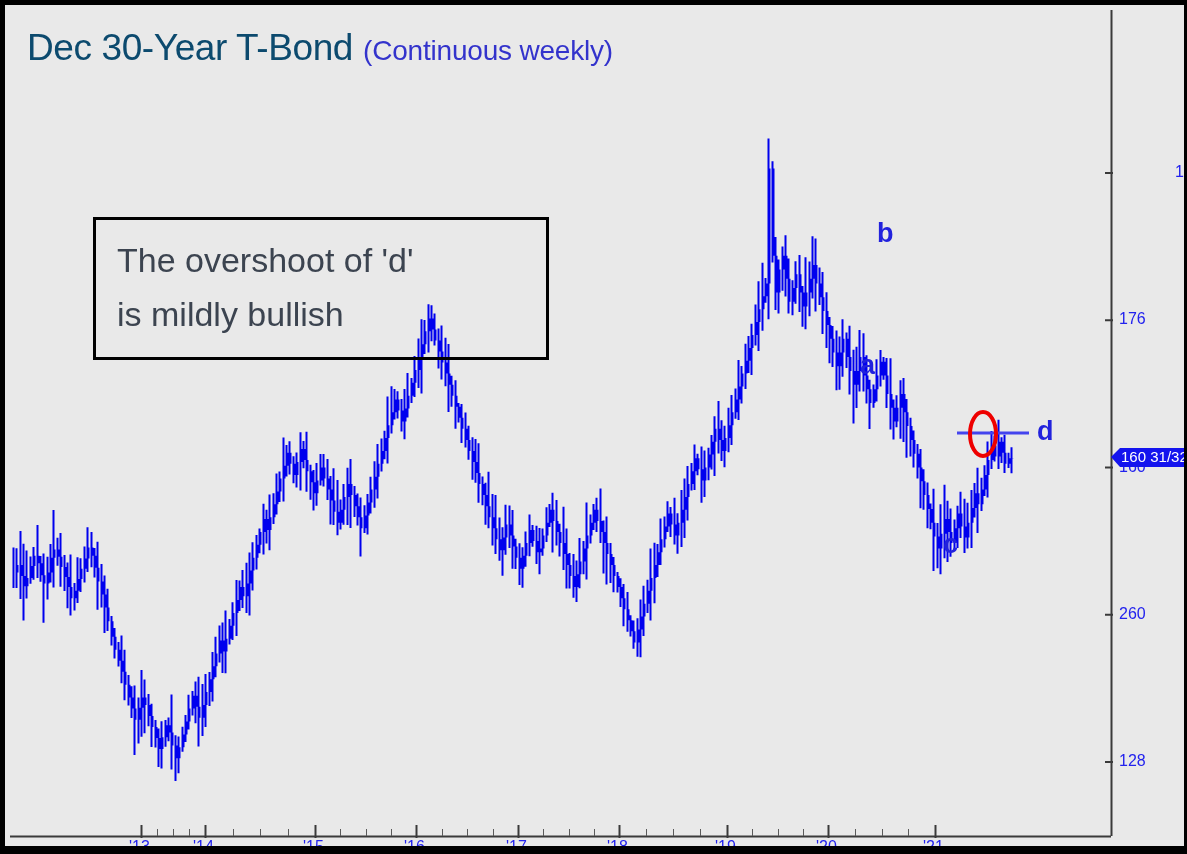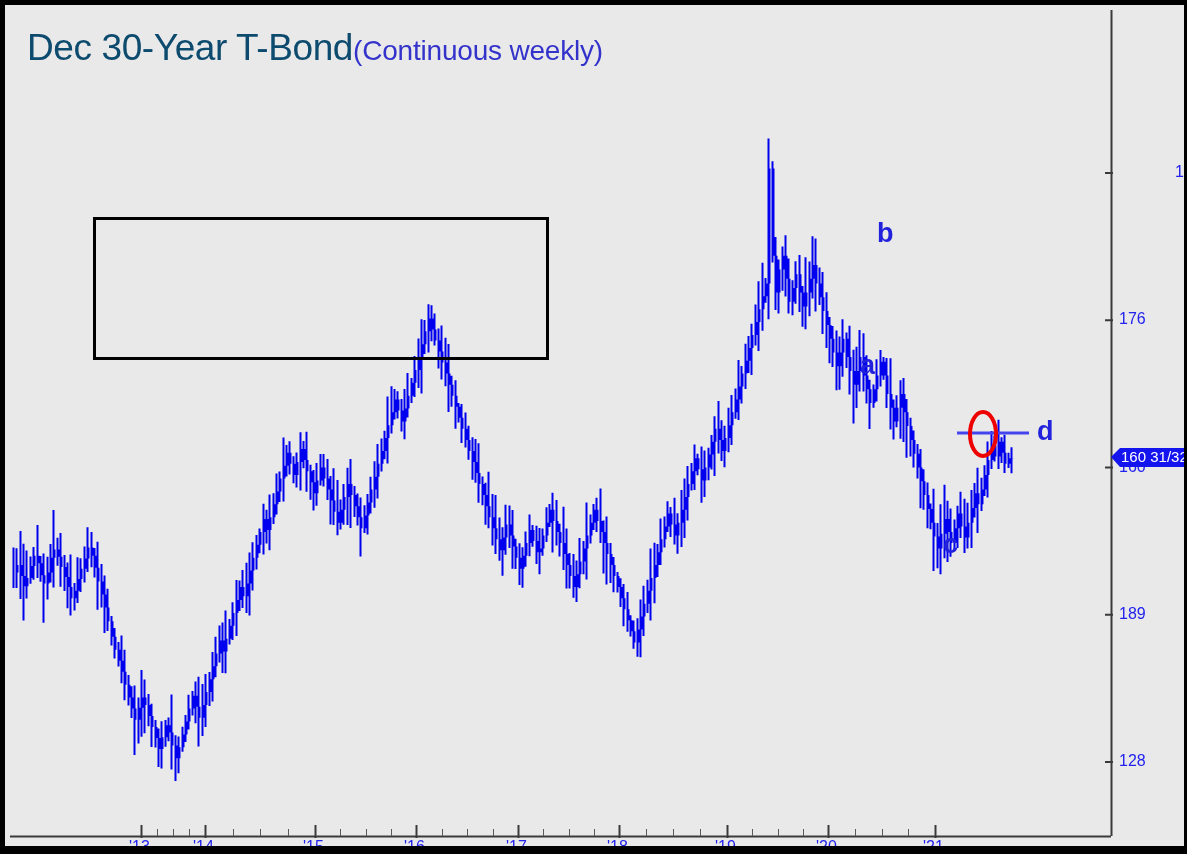--- a/index.html
+++ b/index.html
@@ -36,20 +36,21 @@
     user-select: none;
   }
   #chart-title {
     font-size: 37px;
     color: #0c4a6e;
     letter-spacing: -0.4px;
   }
   #chart-subtitle {
     font-size: 28px;
     color: #3333cc;
+    margin-left: 10px;
     letter-spacing: -0.2px;
   }
   
   #annotation-box {
     position: absolute;
     left: 88px;
     top: 212px;
     width: 456px;
     height: 143px;
     border: 3px solid #000000;
@@ -179,24 +180,26 @@
     <line x1="952" y1="428" x2="1024" y2="428" stroke="#4444ee" stroke-width="3"></line>
 
     <ellipse cx="978" cy="429" rx="13" ry="22" fill="none" stroke="#ee0000" stroke-width="4"></ellipse>
   </svg>
 
   <div id="title-block">
     <span id="chart-title">Dec 30-Year T-Bond</span><span id="chart-subtitle">(Continuous weekly)</span>
   </div>
 
   <div id="annotation-box"></div>
+  <div id="annotation-text">The overshoot of 'd'
+is mildly bullish</div>
 
   <div id="y-labels">
       <div class="y-tick-label" style="left: 1114px; top: 747px; text-align: right;">128</div>
-      <div class="y-tick-label" style="left: 1114px; top: 599.75px;">189</div>
+      <div class="y-tick-label" style="left: 1114px; top: 599.75px;">260</div>
       <div class="y-tick-label" style="left: 1114px; top: 452.5px;">160</div>
       <div class="y-tick-label" style="left: 1114px; top: 305.25px; text-align: right;">176</div>
       <div class="y-tick-label" style="left: 1170px; top: 158px;">192</div>
     </div>
   <div id="x-labels">
       <div class="x-tick-label" style="left: 124px; top: 833px;">'13</div>
       <div class="x-tick-label" style="left: 188px; top: 833px;">'14</div>
       <div class="x-tick-label" style="left: 298px; top: 833px;">'15</div>
       <div class="x-tick-label" style="left: 399px; top: 833px;">'16</div>
       <div class="x-tick-label" style="left: 501px; top: 833px;">'17</div>

